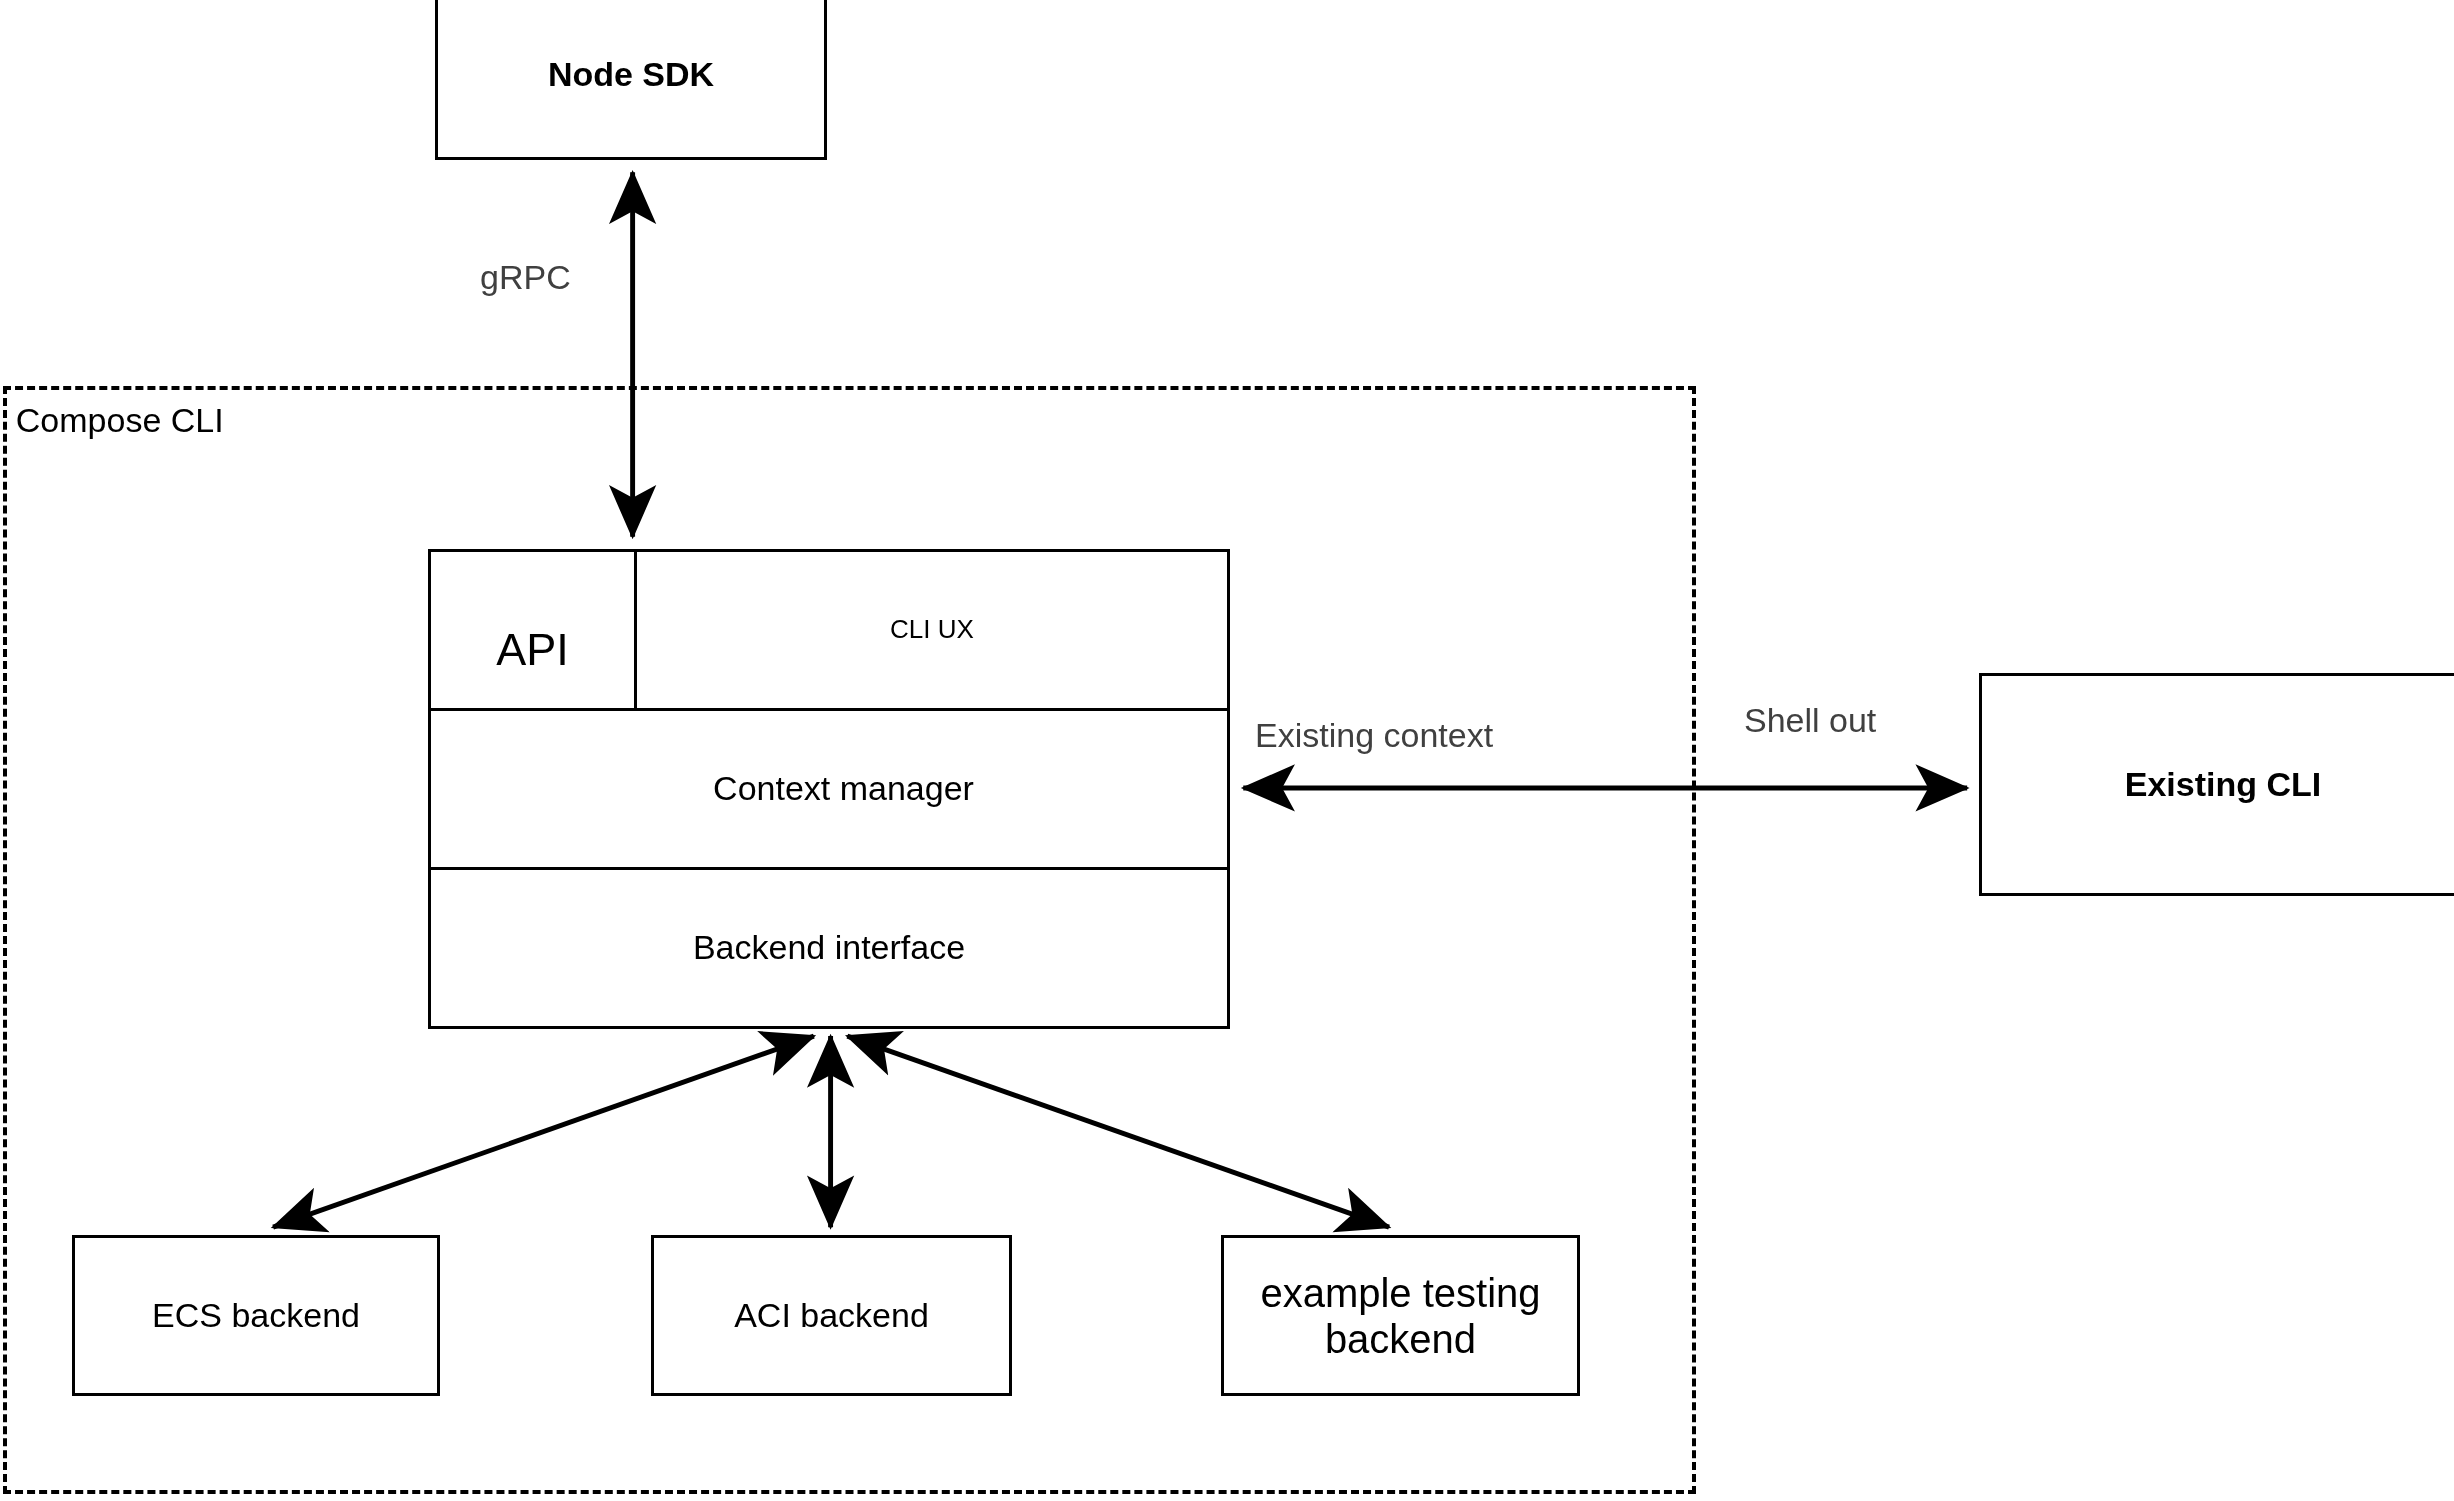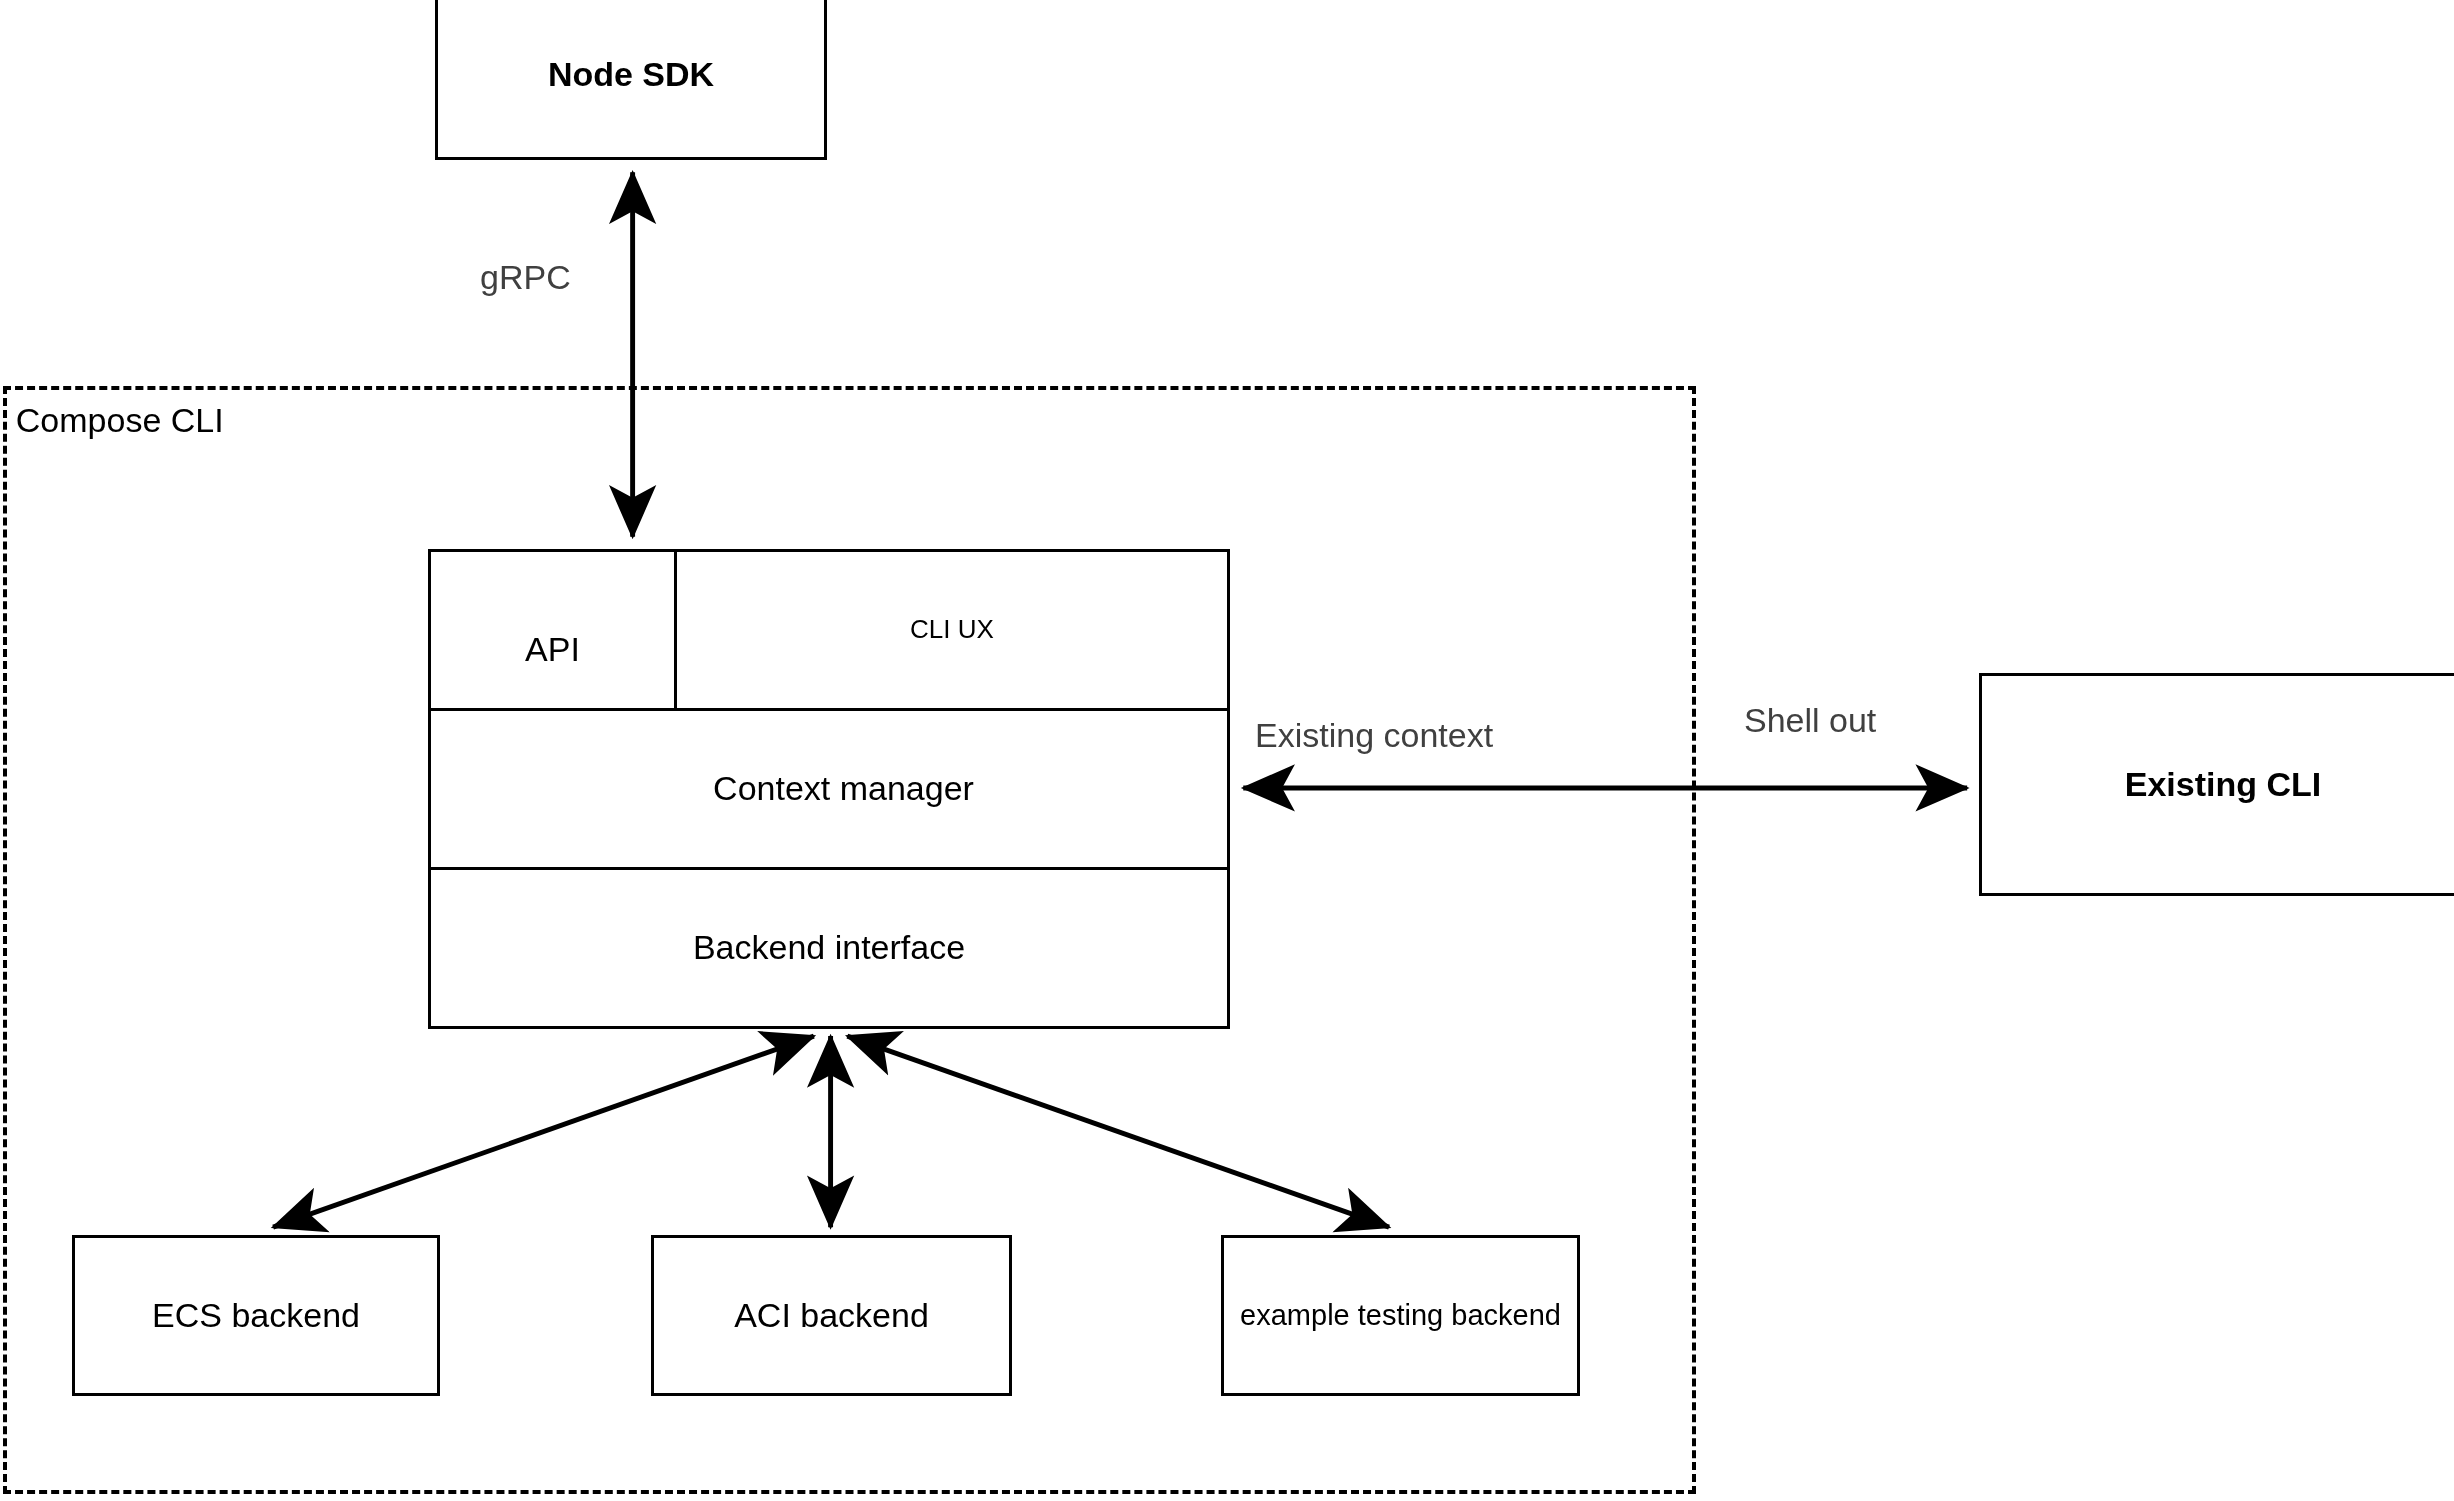--- a/index.html
+++ b/index.html
@@ -102,21 +102,21 @@
   <div class="node-box bold-node" style="left:435px; top:-11.8px; width:392px; height:172px; font-size:34px;">
     <span class="node-label">Node SDK</span>
   </div>
 
   <div class="node-box bold-node" style="left:1979px; top:673px; width:488px; height:223px; font-size:34px;">
     <span class="node-label">Existing CLI</span>
   </div>
 
   <div class="stack" style="left:428px; top:549px; width:802px; height:480px;">
     <div class="stack-row" style="height:156px;">
-      <div class="stack-cell" style="width:243px; font-size:34px;margin-top:40px;">
+      <div class="stack-cell" style="width:203px; font-size:45px;margin-top:40px;">
         <span class="node-label">API</span>
       </div>
       <div class="stack-cell" style="flex:1 1 auto; font-size:26px;">
         <span class="node-label">CLI UX</span>
       </div>
     </div>
     <div class="stack-row" style="height:159px;">
       <div class="stack-cell" style="flex:1 1 auto; font-size:34px;padding-left:29px;">
         <span class="node-label">Context manager</span>
       </div>
@@ -129,21 +129,21 @@
   </div>
 
   <div class="node-box" style="left:72px; top:1235px; width:368px; height:161px; font-size:34px;">
     <span class="node-label">ECS backend</span>
   </div>
 
   <div class="node-box" style="left:651px; top:1235px; width:361px; height:161px; font-size:34px;">
     <span class="node-label">ACI backend</span>
   </div>
 
-  <div class="node-box" style="left:1221px; top:1235px; width:359px; height:161px; font-size:29px;">
+  <div class="node-box" style="left:1221px; top:1235px; width:359px; height:161px; font-size:40px;">
     <span class="node-label">example testing backend</span>
   </div>
 
   <svg class="layer" viewBox="0 0 2492 1524">
     <defs>
       <marker id="arrowEnd" markerWidth="13" markerHeight="13" refX="10.5" refY="5" orient="auto" markerUnits="strokeWidth">
         <path d="M0,0.2 L11,5 L0,9.8 L2.6,5 Z" fill="#000000"></path>
       </marker>
       <marker id="arrowStart" markerWidth="13" markerHeight="13" refX="10.5" refY="5" orient="auto-start-reverse" markerUnits="strokeWidth">
         <path d="M0,0.2 L11,5 L0,9.8 L2.6,5 Z" fill="#000000"></path>

